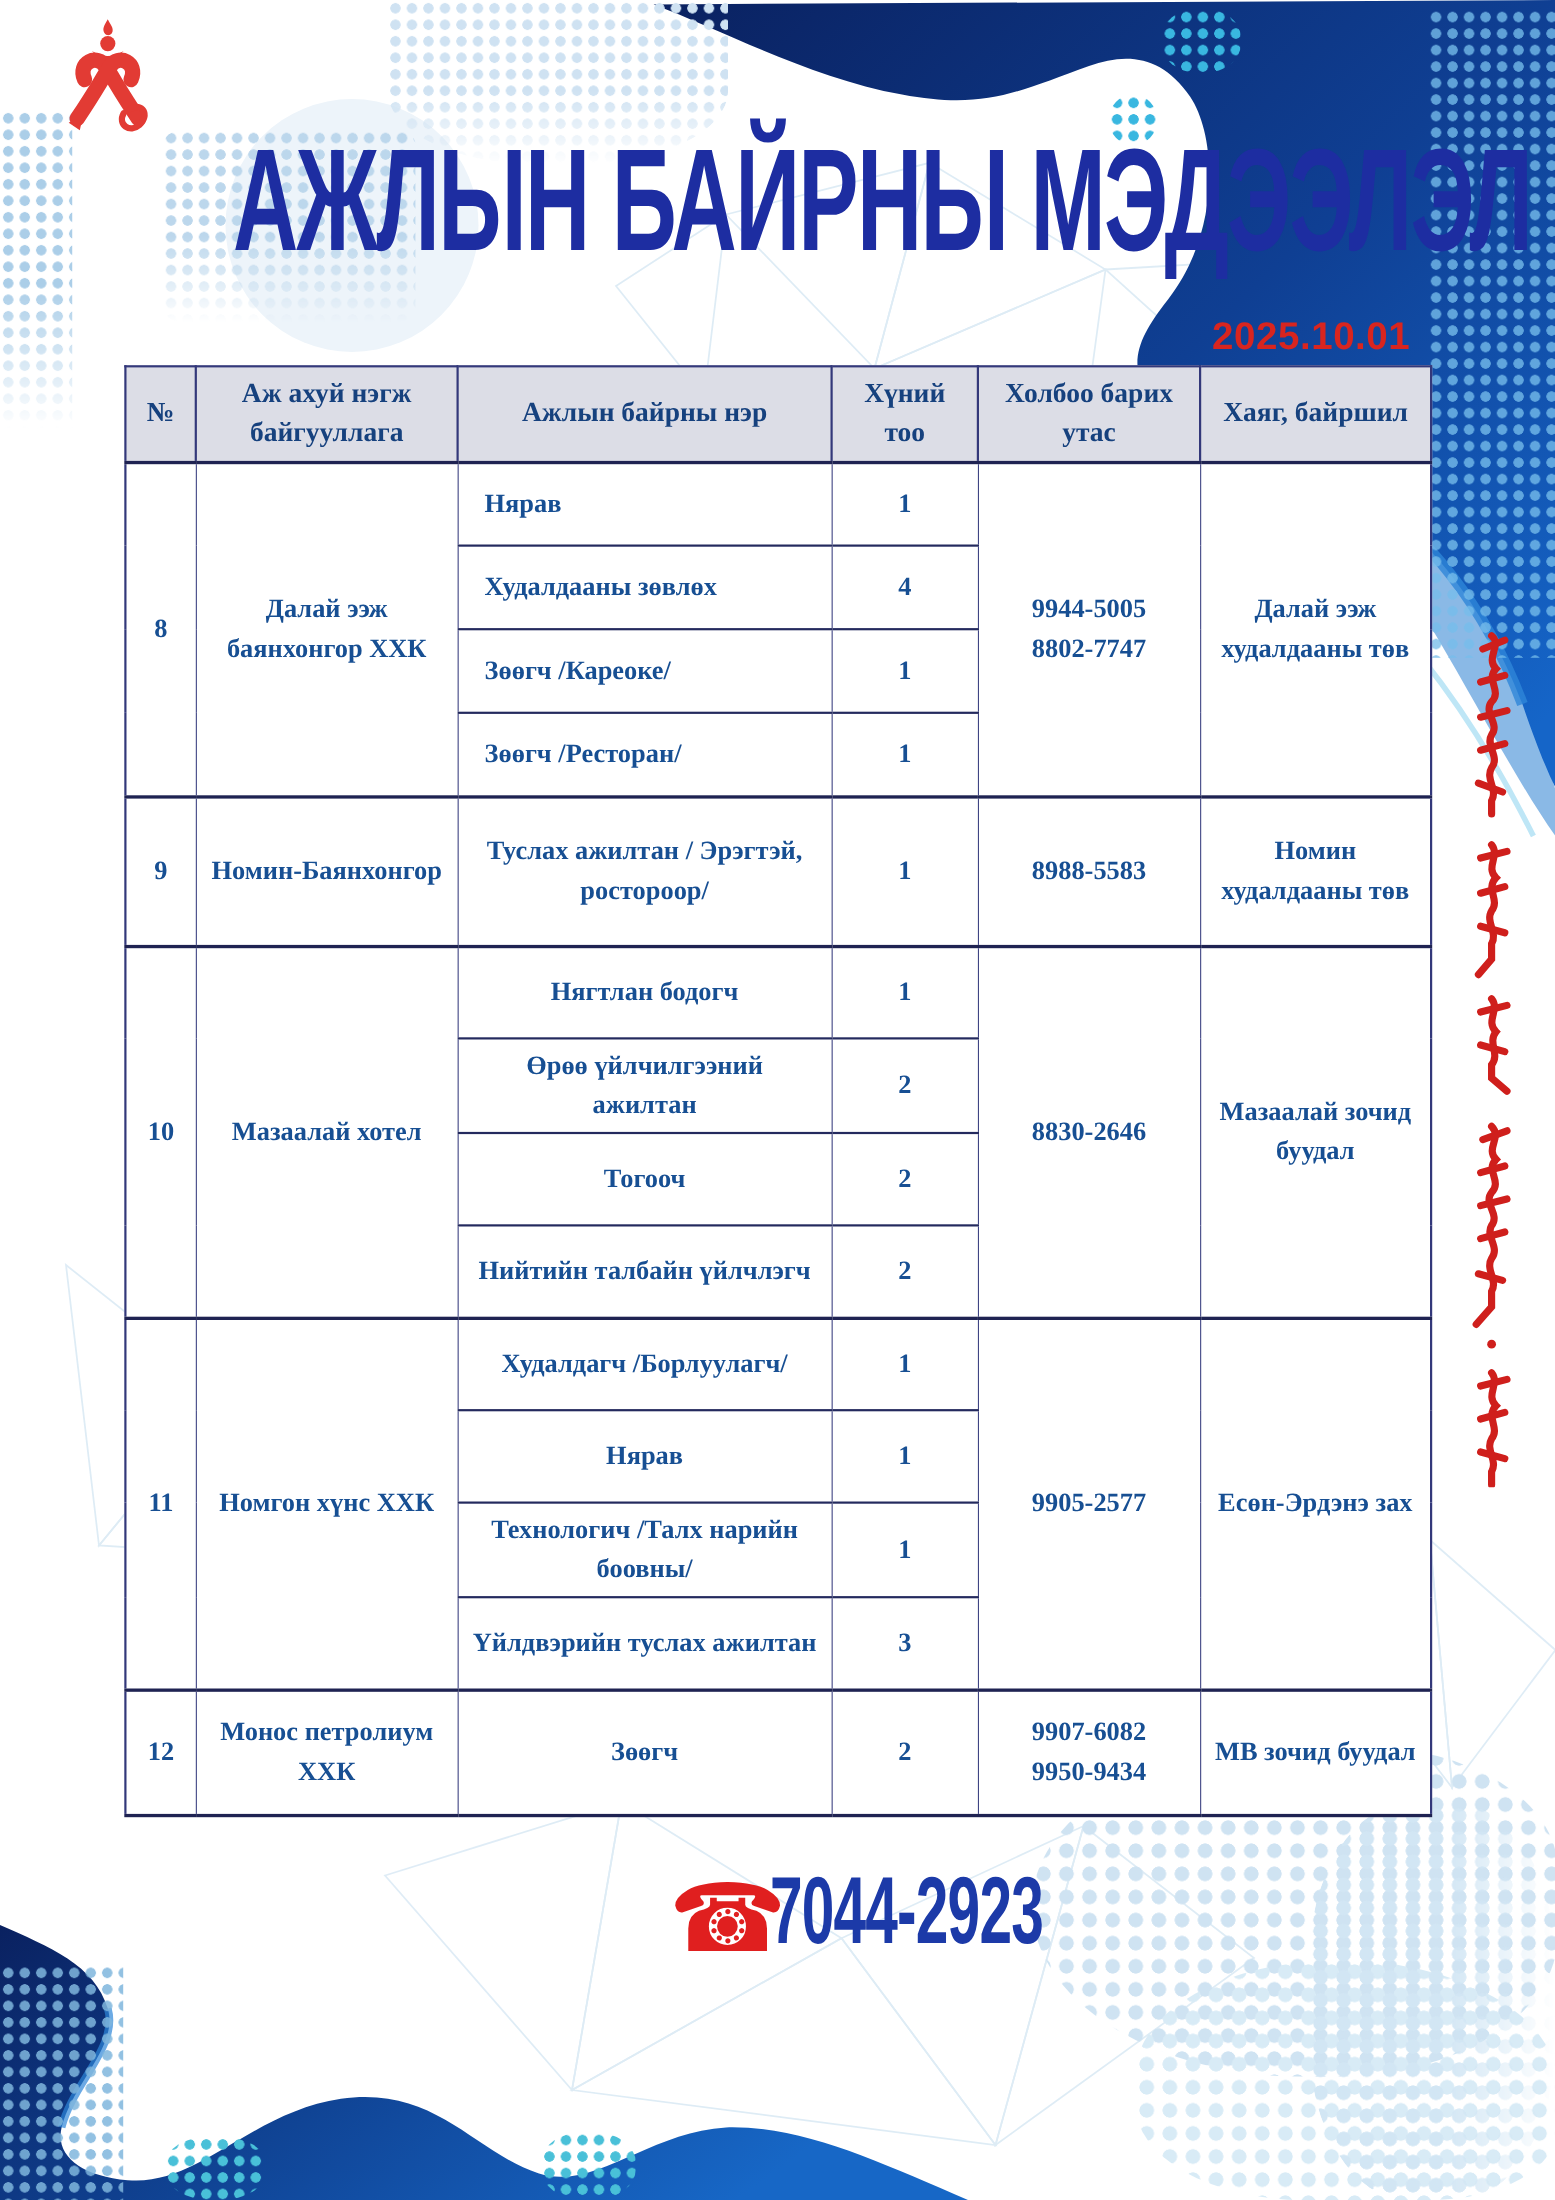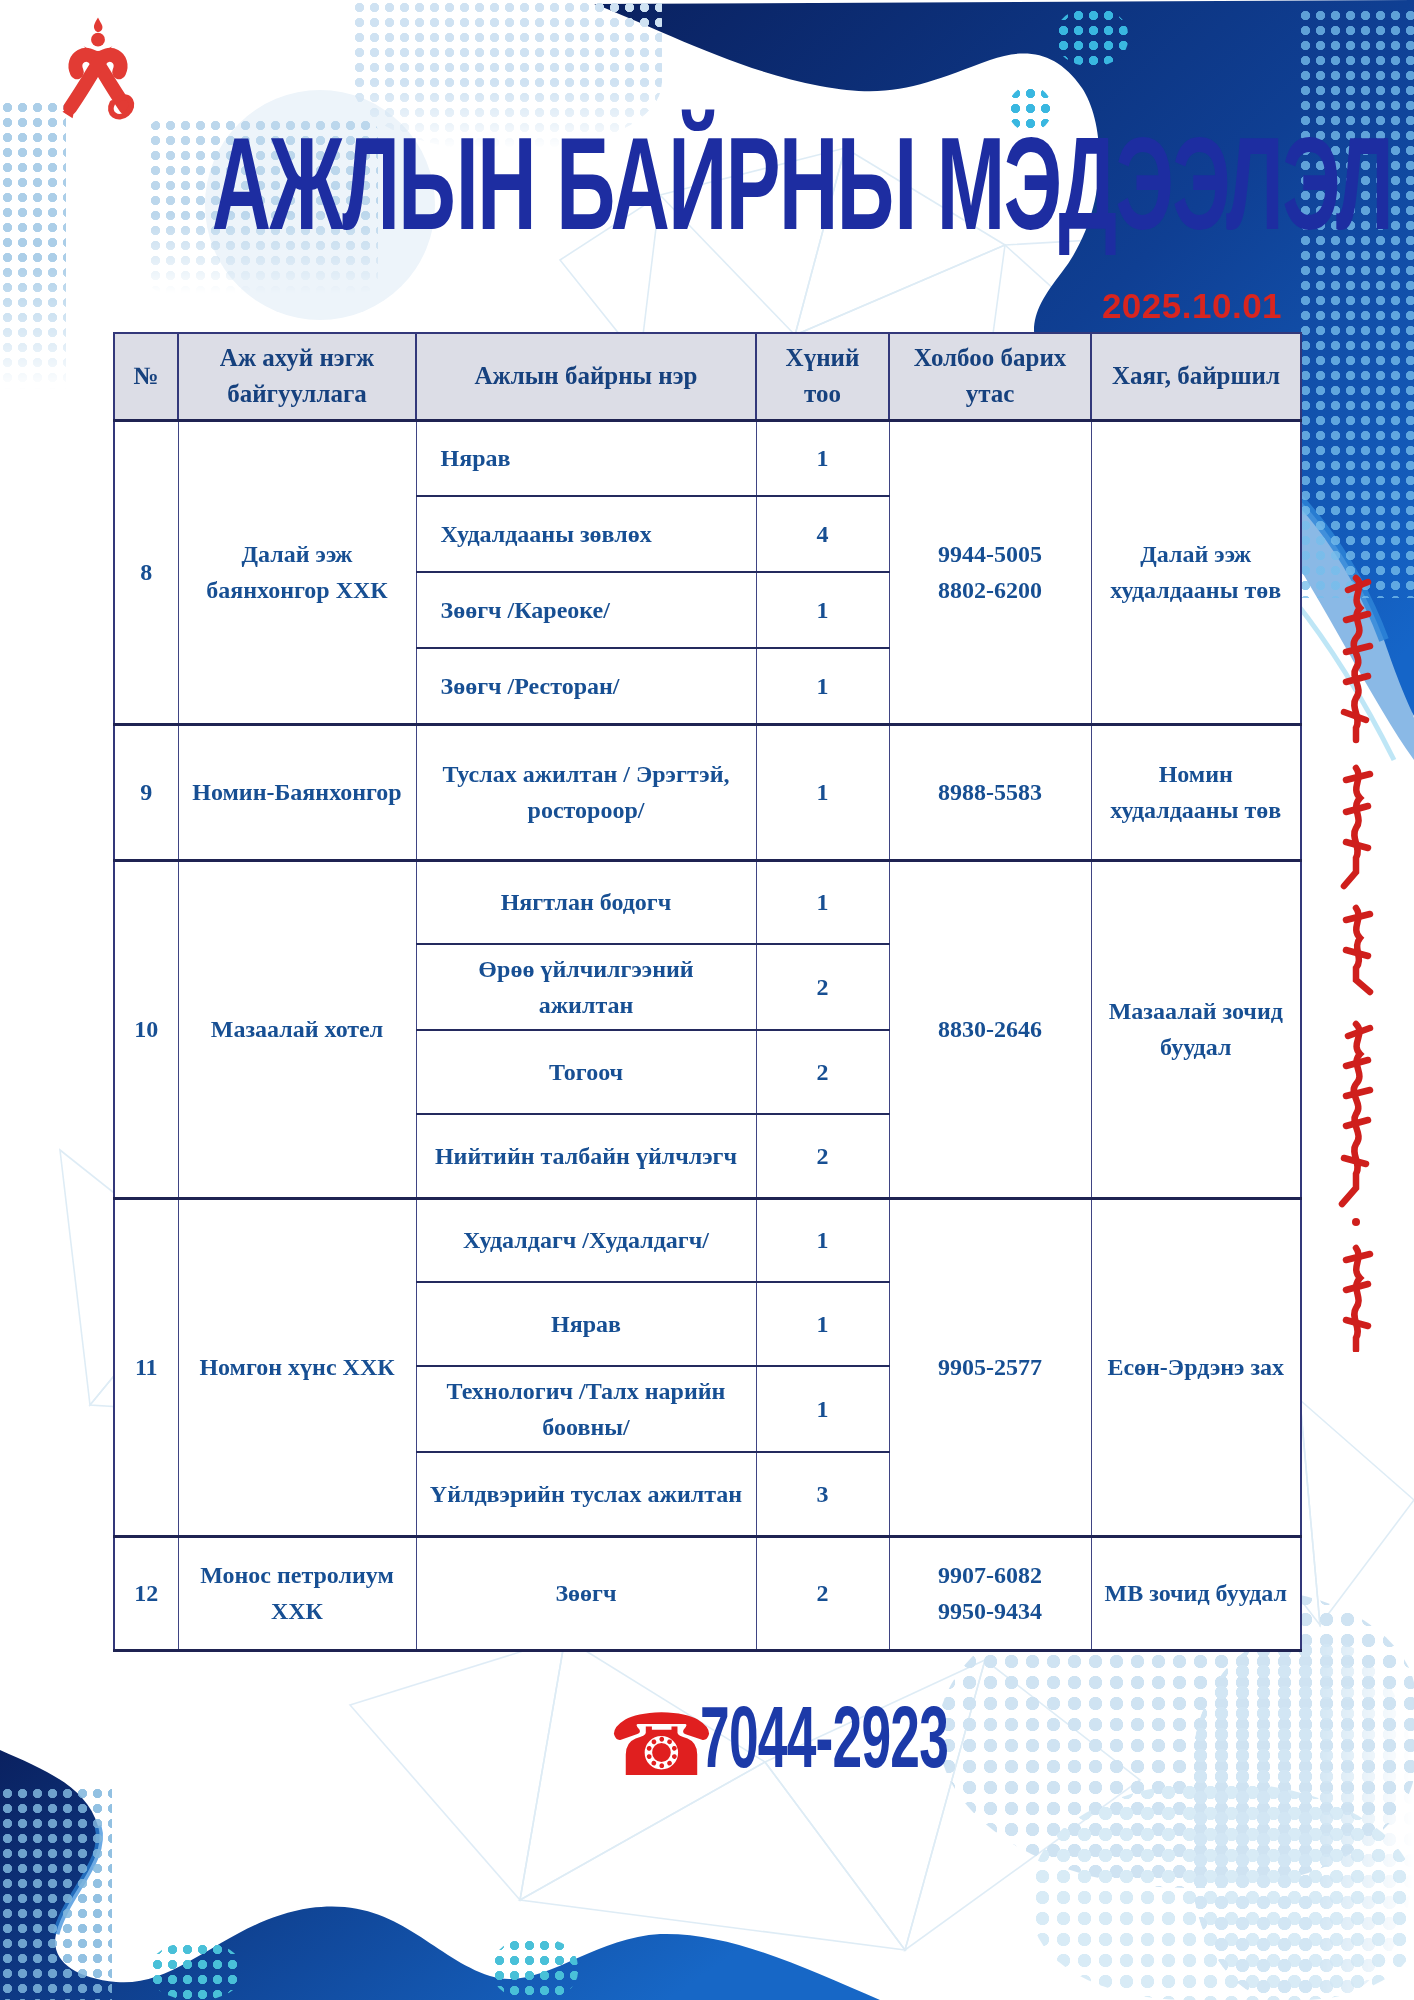--- a/index.html
+++ b/index.html
@@ -167,21 +167,21 @@
     <th>Хаяг, байршил</th>
   </tr>
 
   <tr class="sub" style="height:76px">
     <td rowspan="4" class="bb">8</td>
     <td rowspan="4" class="bb">Далай ээж баянхонгор ХХК</td>
     <td class="job-left">Нярав</td>
     <td>1</td>
     <td rowspan="4" class="bb">
       <div>9944-5005</div>
-      <div>8802-6200</div>
+      <div>8802-7747</div>
     </td>
     <td rowspan="4" class="bb">Далай ээж худалдааны төв</td>
   </tr>
   <tr class="sub" style="height:76px">
     <td class="job-left">Худалдааны зөвлөх</td>
     <td>4</td>
   </tr>
   <tr class="sub" style="height:76px">
     <td class="job-left">Зөөгч /Кареоке/</td>
     <td>1</td>
@@ -217,21 +217,21 @@
     <td>2</td>
   </tr>
   <tr style="height:84px">
     <td class="bb">Нийтийн талбайн үйлчлэгч</td>
     <td class="bb">2</td>
   </tr>
 
   <tr class="sub" style="height:84px">
     <td rowspan="4" class="bb">11</td>
     <td rowspan="4" class="bb">Номгон хүнс ХХК</td>
-    <td>Худалдагч /Худалдагч/</td>
+    <td>Худалдагч /Борлуулагч/</td>
     <td>1</td>
     <td rowspan="4" class="bb">9905-2577</td>
     <td rowspan="4" class="bb">Есөн-Эрдэнэ зах</td>
   </tr>
   <tr class="sub" style="height:84px">
     <td>Нярав</td>
     <td>1</td>
   </tr>
   <tr class="sub" style="height:84px">
     <td>Технологич /Талх нарийн боовны/</td>

